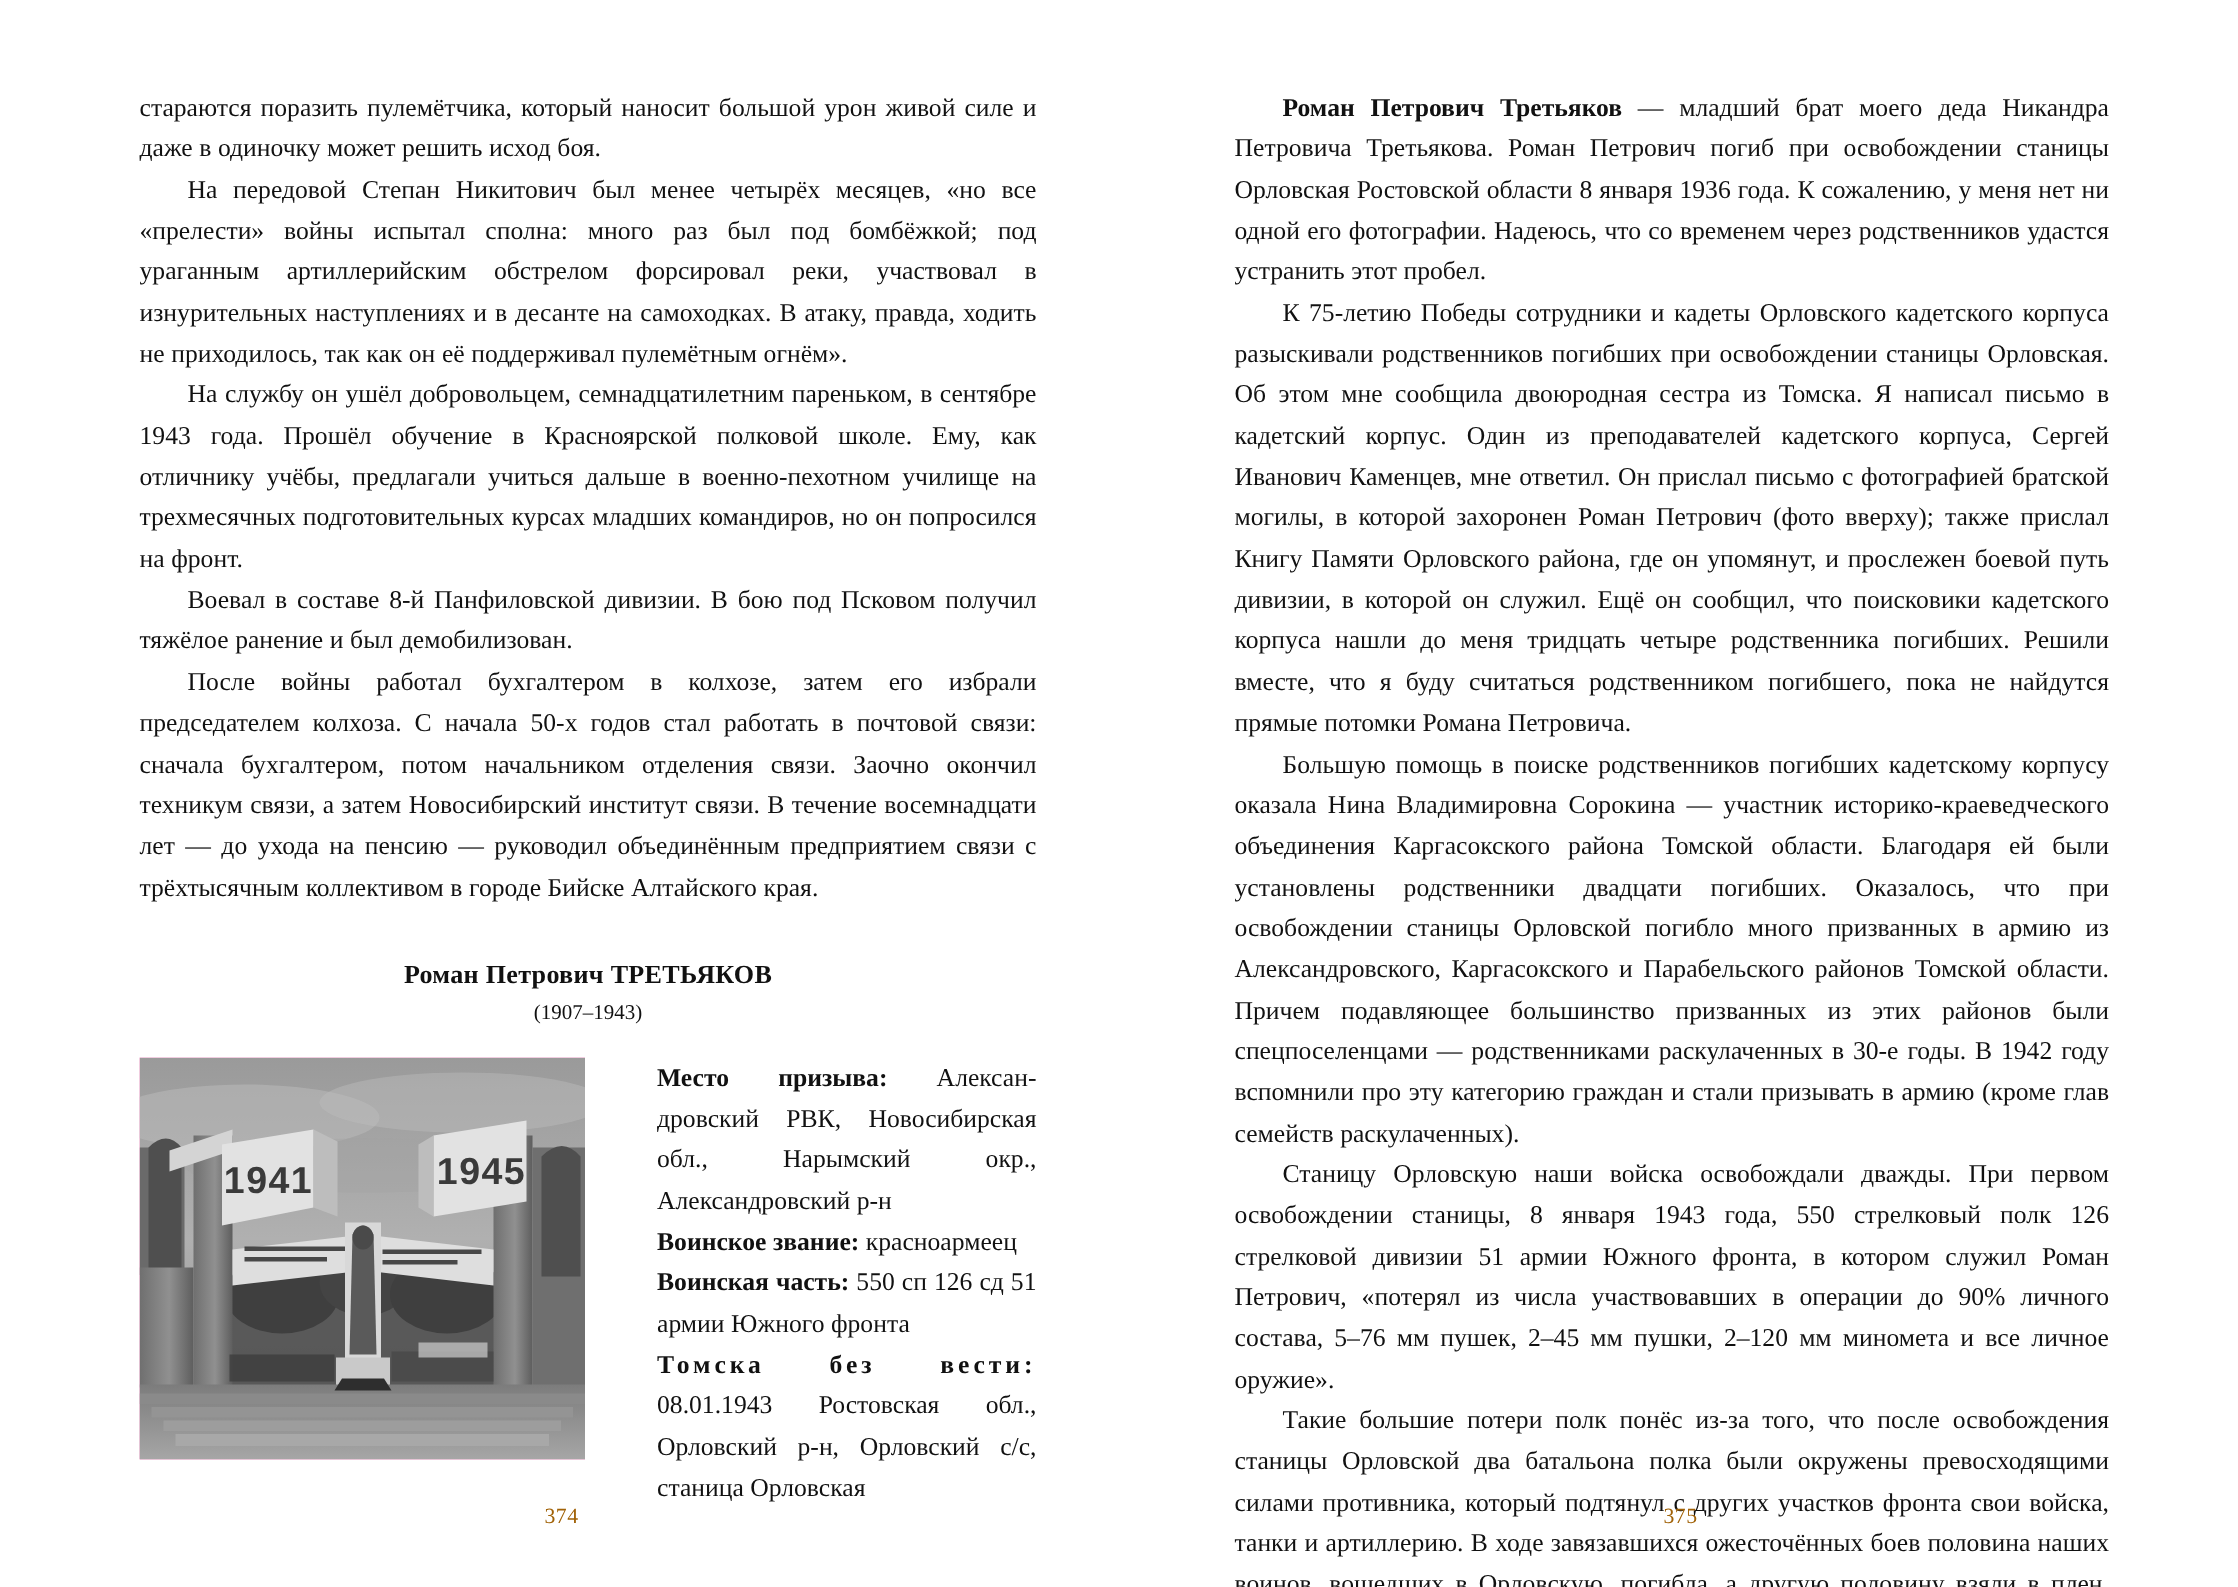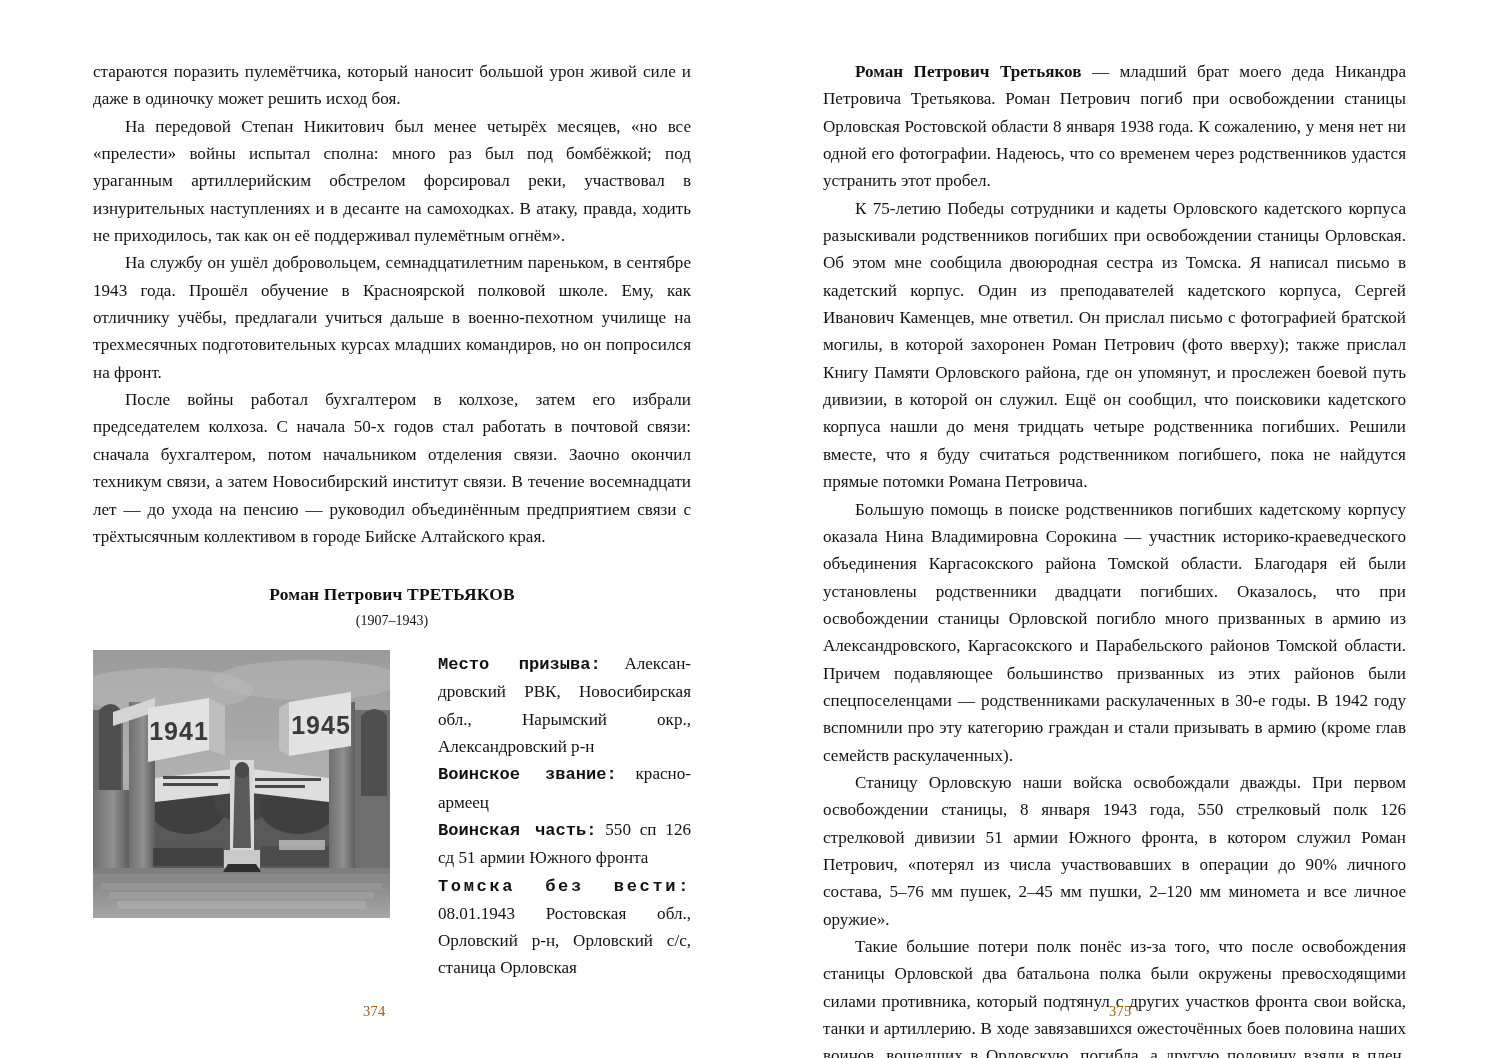--- a/index.html
+++ b/index.html
@@ -85,21 +85,21 @@
 
   .service-info {
     position: absolute;
     left: 345px;
     top: 0;
     width: 253px;
     font-size: 17.1px;
     line-height: 27.3px;
     text-align: justify;
   }
-  .service-info .lbl { font-weight: bold; font-family: Liberation Mono, monospace; }
+  .service-info .lbl { font-weight: bold; }
   .service-info .lbl.spaced { letter-spacing: 2.6px; }
   .service-info .field { display: inline; }
 
   
   .folio {
     position: absolute;
     bottom: 38px;
     font-size: 14.5px;
     color: #a16207;
     letter-spacing: 0.3px;
@@ -111,20 +111,21 @@
 <body>
 
 <div class="spread">
 
   <div class="page page-left">
     <div class="textblock">
 
       <p class="para noindent">стараются поразить пулемётчика, который наносит большой урон живой силе и даже в одиночку может решить исход боя.</p>
       <p class="para">На передовой Степан Никитович был менее четырёх месяцев, «но все «прелести» войны испытал сполна: много раз был под бомбёжкой; под ураганным артиллерийским обстрелом форсировал реки, участвовал в изнурительных наступлениях и в десанте на самоходках. В атаку, правда, ходить не приходилось, так как он её поддерживал пулемётным огнём».</p>
       <p class="para">На службу он ушёл добровольцем, семнадцатилетним пареньком, в сентябре 1943 года. Прошёл обучение в Красноярской полковой школе. Ему, как отличнику учёбы, предлагали учиться дальше в военно-пехотном училище на трехмесячных подготовительных курсах младших командиров, но он попросился на фронт.</p>
+      <p class="para">Воевал в составе 8-й Панфиловской дивизии. В бою под Псковом получил тяжёлое ранение и был демобилизован.</p>
       <p class="para">После войны работал бухгалтером в колхозе, затем его избрали председателем колхоза. С начала 50-х годов стал работать в почтовой связи: сначала бухгалтером, потом начальником отделения связи. Заочно окончил техникум связи, а затем Новосибирский институт связи. В течение восемнадцати лет — до ухода на пенсию — руководил объединённым предприятием связи с трёхтысячным коллективом в городе Бийске Алтайского края.</p>
 
       <div class="person-heading">Роман Петрович ТРЕТЬЯКОВ</div>
       <div class="person-years">(1907–1943)</div>
 
       <div class="photo-row">
 
         <div class="memorial-photo">
           <svg viewBox="0 0 297 268" preserveAspectRatio="none" aria-hidden="true">
             <defs>
@@ -220,21 +221,21 @@
 
       </div>
     </div>
 
     <div class="folio">374</div>
   </div>
 
   <div class="page page-right">
     <div class="textblock">
 
-      <p class="para"><b>Роман Петрович Третьяков</b><span> — младший брат моего деда Никандра Петровича Третьякова. Роман Петрович погиб при освобождении станицы Орловская Ростовской области 8 января 1938 года. К сожалению, у меня нет ни одной его фотографии. Надеюсь, что со временем через родственников удастся устранить этот пробел.</span></p>
+      <p class="para"><b>Роман Петрович Третьяков</b><span> — младший брат моего деда Никандра Петровича Третьякова. Роман Петрович погиб при освобождении станицы Орловская Ростовской области 8 января 1936 года. К сожалению, у меня нет ни одной его фотографии. Надеюсь, что со временем через родственников удастся устранить этот пробел.</span></p>
       <p class="para">К 75-летию Победы сотрудники и кадеты Орловского кадетского корпуса разыскивали родственников погибших при освобождении станицы Орловская. Об этом мне сообщила двоюродная сестра из Томска. Я написал письмо в кадетский корпус. Один из преподавателей кадетского корпуса, Сергей Иванович Каменцев, мне ответил. Он прислал письмо с фотографией братской могилы, в которой захоронен Роман Петрович (фото вверху); также прислал Книгу Памяти Орловского района, где он упомянут, и прослежен боевой путь дивизии, в которой он служил. Ещё он сообщил, что поисковики кадетского корпуса нашли до меня тридцать четыре родственника погибших. Решили вместе, что я буду считаться родственником погибшего, пока не найдутся прямые потомки Романа Петровича.</p>
       <p class="para">Большую помощь в поиске родственников погибших кадетскому корпусу оказала Нина Владимировна Сорокина — участник историко-краеведческого объединения Каргасокского района Томской области. Благодаря ей были установлены родственники двадцати погибших. Оказалось, что при освобождении станицы Орловской погибло много призванных в армию из Александровского, Каргасокского и Парабельского районов Томской области. Причем подавляющее большинство призванных из этих районов были спецпоселенцами — родственниками раскулаченных в 30-е годы. В 1942 году вспомнили про эту категорию граждан и стали призывать в армию (кроме глав семейств раскулаченных).</p>
       <p class="para">Станицу Орловскую наши войска освобождали дважды. При первом освобождении станицы, 8 января 1943 года, 550 стрелковый полк 126 стрелковой дивизии 51 армии Южного фронта, в котором служил Роман Петрович, «потерял из числа участвовавших в операции до 90% личного состава, 5–76 мм пушек, 2–45 мм пушки, 2–120 мм миномета и все личное оружие».</p>
       <p class="para">Такие большие потери полк понёс из-за того, что после освобождения станицы Орловской два батальона полка были окружены превосходящими силами противника, который подтянул с других участков фронта свои войска, танки и артиллерию. В ходе завязавшихся ожесточённых боев половина наших воинов, вошедших в Орловскую, погибла, а другую половину взяли в плен. Причем наши воины, чтобы не подвергать на-</p>
 
     </div>
 
     <div class="folio">375</div>
   </div>
 

